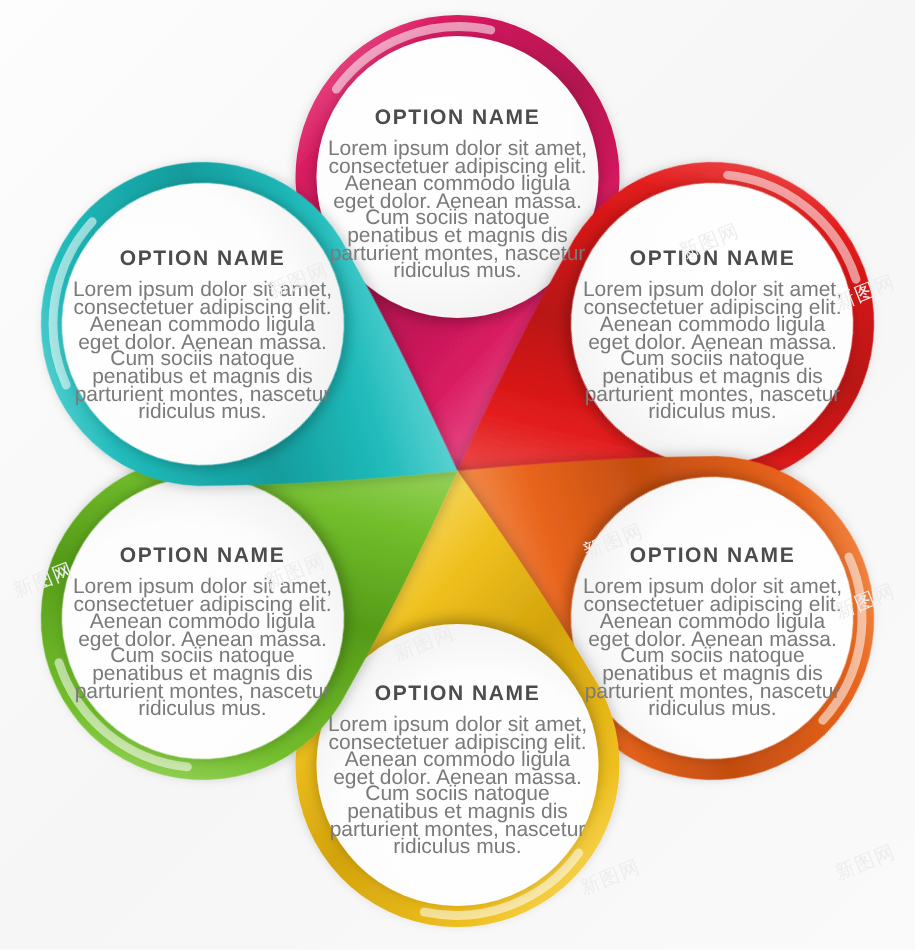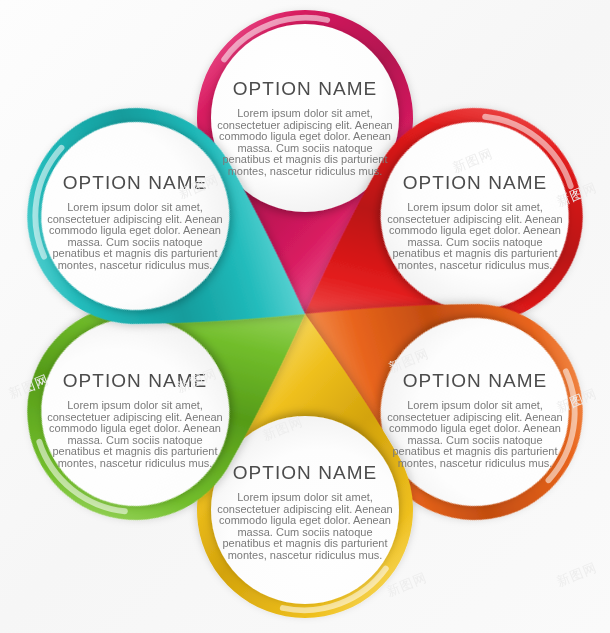--- a/index.html
+++ b/index.html
@@ -19,29 +19,29 @@
 
   .label-layer{position:absolute;left:0;top:0;width:610px;height:633px;pointer-events:none;}
   .petal-text{
     position:absolute;
     width:176px;
     text-align:center;
     transform:translate(-50%,-50%);
     color:#6b6b6b;
   }
   .petal-title{
-    font-size:19px;
+    font-size:14px;
     letter-spacing:1.05px;
     color:#4c4c4c;
     margin:0 0 8px 0;
-    font-weight:400;
+    font-weight:700;
     white-space:nowrap;
   }
   .petal-body{
-    font-size:11px;
+    font-size:14px;
     line-height:11.6px;
     color:#7a7a7a;
     margin:0;
     font-weight:400;
   }
   .watermark{
     position:absolute;
     font-size:13px;
     color:#ededed;
     transform:rotate(-22deg);

